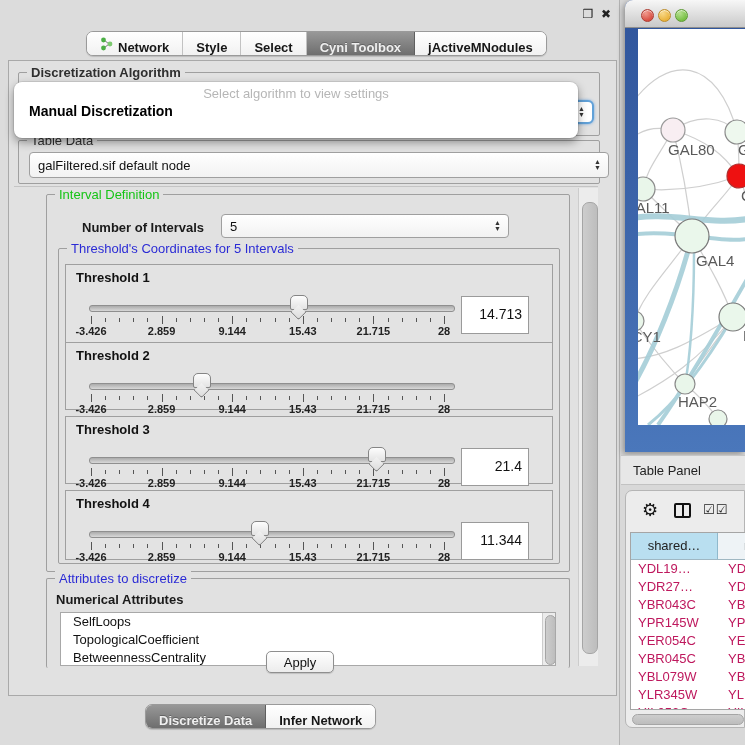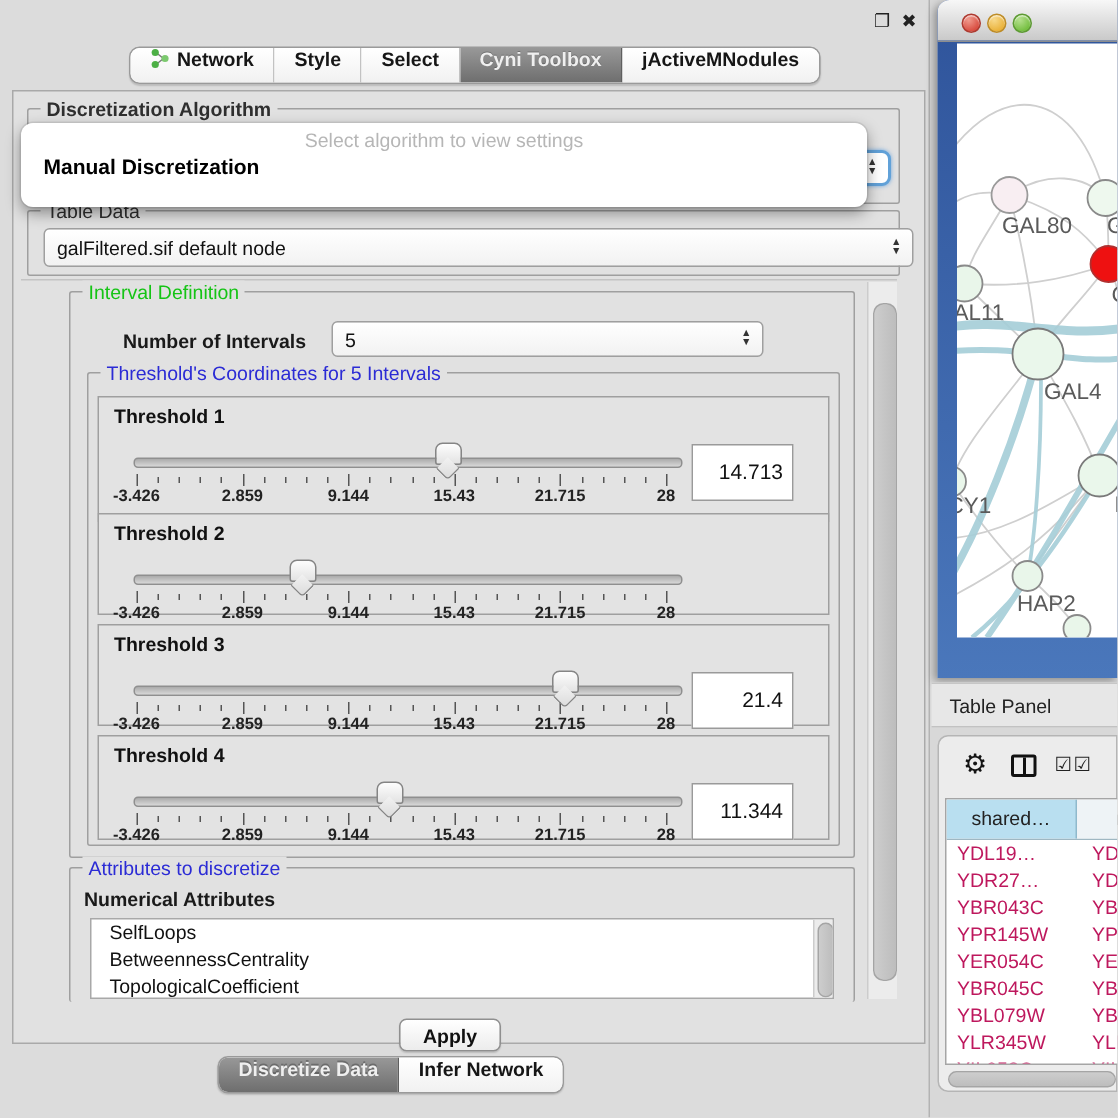--- a/index.html
+++ b/index.html
@@ -8,21 +8,21 @@
        background:#d8d8d8;color:#1a1a1a;-webkit-font-smoothing:antialiased;}
   .abs{position:absolute;box-sizing:border-box;}
   
   .cp{left:0;top:0;width:620px;height:745px;background:#dcdcdc;border-right:1px solid #b3b3b3;}
   .cp-titlebar{left:0;top:0;width:620px;height:28px;background:#dedede;border-bottom:1px solid #bdbdbd;
                font-size:13px;line-height:28px;padding-left:10px;color:#222;}
   .cp-winbtn{top:6px;width:16px;height:16px;font-size:12px;line-height:16px;text-align:center;color:#222;cursor:default;}
   
   .seg{display:flex;height:25px;background:#fff;border:1px solid #9a9a9a;border-radius:7px;overflow:hidden;
        box-shadow:0 1px 1px rgba(0,0,0,.15);}
-  .seg .tab{display:flex;align-items:flex-start;gap:5px;padding:0 13px;font-size:13px;font-weight:700;color:#161616;
+  .seg .tab{display:flex;align-items:flex-end;gap:5px;padding:0 13px;font-size:13px;font-weight:700;color:#161616;
        border-right:1px solid #c2c2c2;background:linear-gradient(#ffffff,#f1f1f1);white-space:nowrap;}
   .seg .tab:last-child{border-right:none;}
   .seg .tab.sel{background:linear-gradient(#989898,#6e6e6e);color:#efefef;border-right-color:#5f5f5f;text-shadow:0 -1px 0 rgba(0,0,0,.25);}
   
   .plate{left:8px;top:60px;width:609px;height:636px;background:#e1e1e1;border:1px solid #a9a9a9;}
   .group{border:1px solid #9f9f9f;border-radius:2px;}
   .gtitle{position:absolute;top:-8px;left:8px;background:#e1e1e1;padding:0 4px;font-size:13px;white-space:nowrap;}
   .g-green{color:#15c415;}
   .g-blue{color:#2b2bd5;}
   .g-dark{color:#2f2f2f;}
@@ -352,29 +352,29 @@
     <div class="valbox">11.344</div>
   </div>
 
   <div class="abs group" style="left:46px;top:578px;width:524px;height:90px;border-bottom:none;">
     <span class="gtitle g-blue">Attributes to discretize</span>
   </div>
   <div class="abs" style="left:56px;top:592px;font-size:13px;font-weight:700;">Numerical Attributes</div>
   <div class="abs listbox" style="left:60px;top:612px;width:496px;height:54px;">
     <div id="attr-list">
         <div class="li">SelfLoops</div>
+        <div class="li">TopologicalCoefficient</div>
         <div class="li">BetweennessCentrality</div>
-        <div class="li">TopologicalCoefficient</div>
       </div>
     <div class="abs vsb-track" style="right:0;top:0;width:13px;height:54px;">
       <div class="sb-thumb" style="position:absolute;left:2px;top:2px;width:9px;height:48px;"></div>
     </div>
   </div>
 
-  <div class="abs btn" style="left:266px;top:679px;width:68px;height:22px;line-height:22px;font-weight:bold;">Apply</div>
+  <div class="abs btn" style="left:266px;top:651px;width:68px;height:22px;line-height:22px;">Apply</div>
 
   <div class="abs seg" style="left:145px;top:704px;">
     <div class="tab sel">
         <span>Discretize Data</span>
       </div>
     <div class="tab">
         <span>Infer Network</span>
       </div>
   </div>
 </div>

